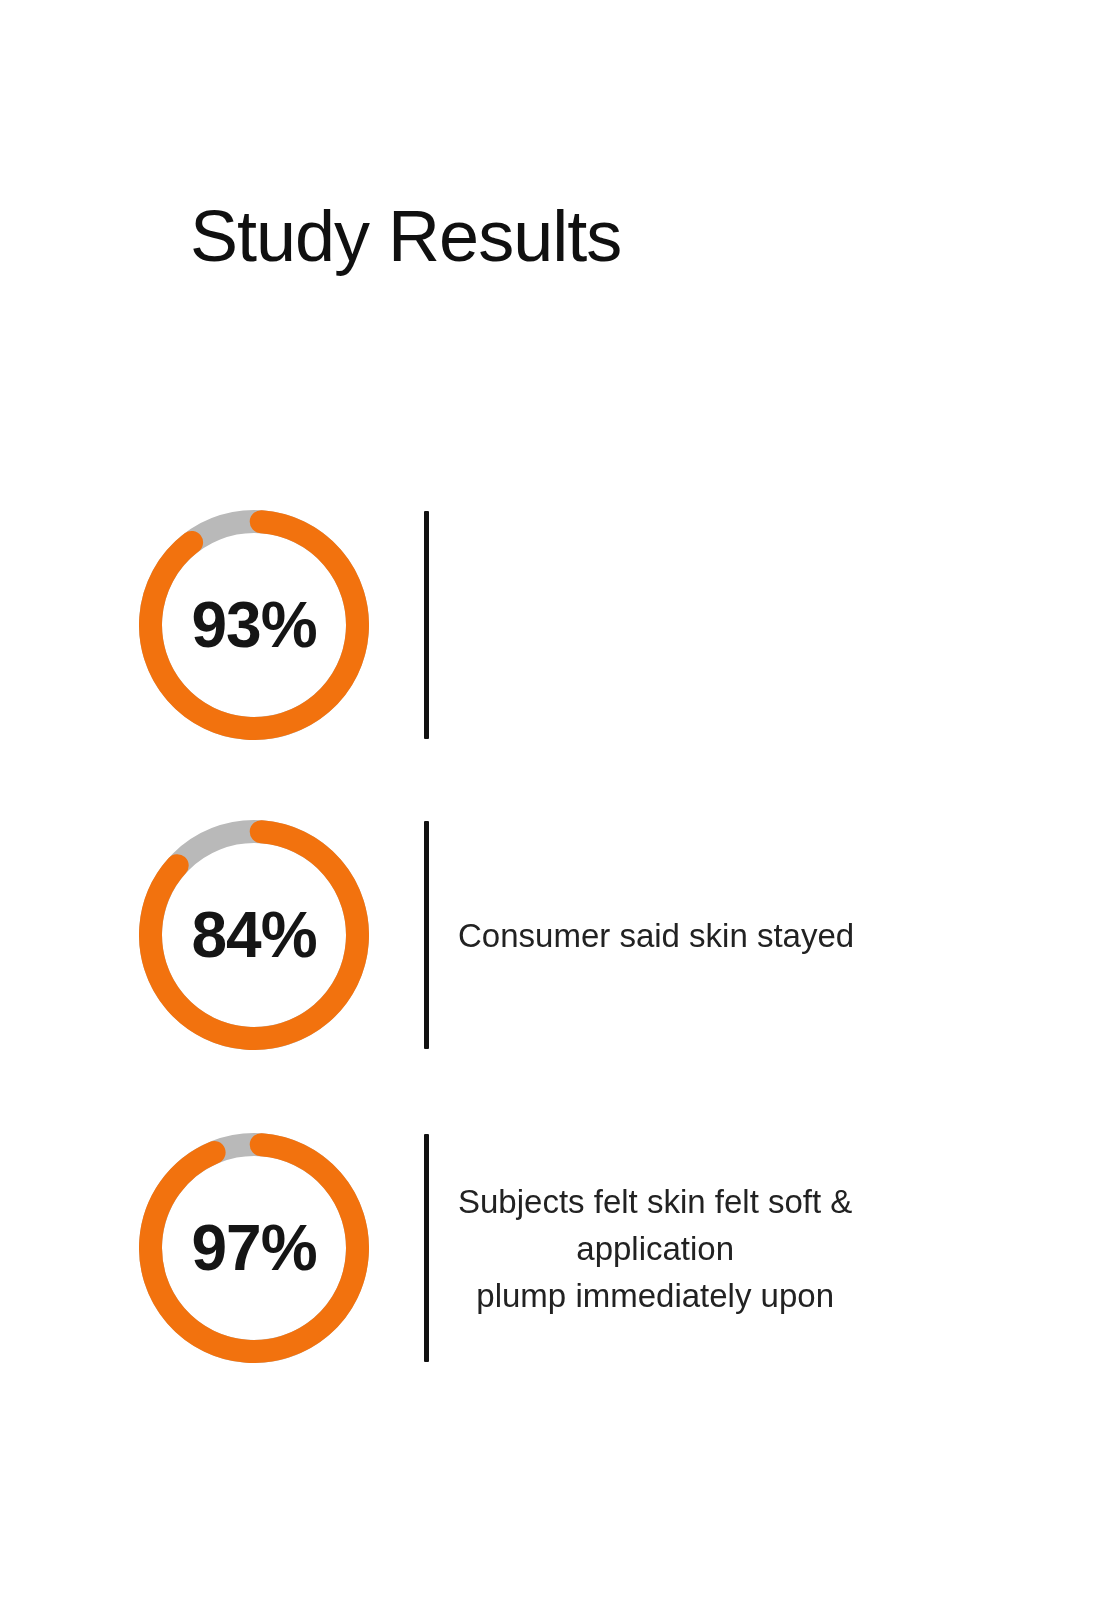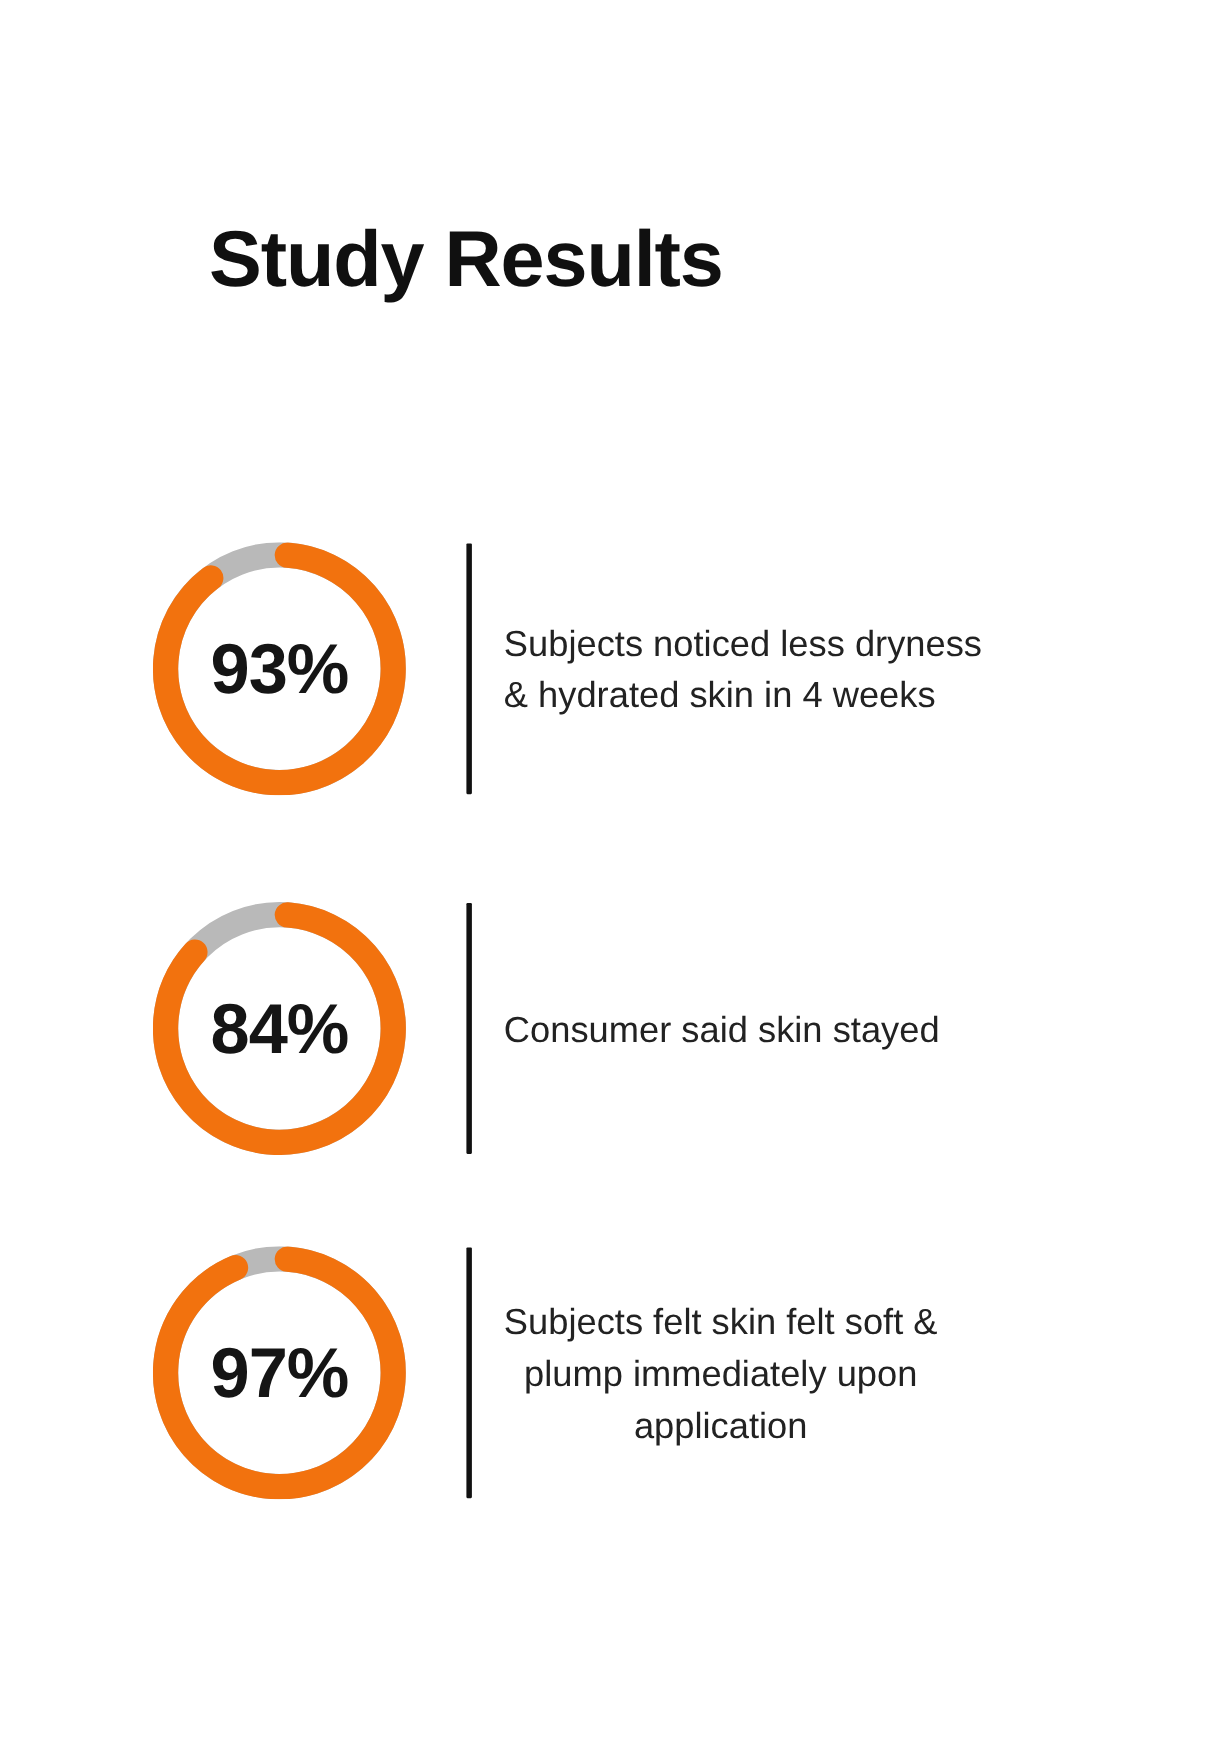--- a/index.html
+++ b/index.html
@@ -9,21 +9,21 @@
     background:var(--page-bg,#fff);
     overflow:hidden;
     font-family:"Liberation Sans","DejaVu Sans",sans-serif;
   }
   .title{position:absolute;left:190px;top:196px;}
   .title-line1{
     font-size:78px;font-weight:400;color:#1b1b1b;
     line-height:80px;letter-spacing:0px;
   }
   .title-line2{
-    font-size:72px;font-weight:700;color:#101010;
+    font-size:72px;font-weight:400;color:#101010;
     line-height:80px;letter-spacing:-1px;
   }
   .row{
     position:absolute;left:139px;
     display:flex;align-items:center;height:230px;
   }
   .ring{position:relative;width:230px;height:230px;flex:0 0 230px;}
   .ring svg{display:block;}
   .ring .track{fill:none;stroke:var(--track,#B9B9B9);stroke-width:23;}
   .ring .arc{fill:none;stroke:var(--accent,#F2720E);stroke-width:23;stroke-linecap:round;}
@@ -42,33 +42,29 @@
   }
 </style>
 </head>
 <body>
 
 <div class="page">
   <header class="title">
     <div class="title-line2">Study Results</div>
   </header>
   <div id="results-list">
-      <div class="row" style="top: 493px;">
+      <div class="row" style="top: 510px;">
         <div class="ring">
           <svg width="230" height="230" viewBox="0 0 230 230">
             <circle class="track" cx="115" cy="115" r="103.5"></circle>
             <circle class="arc" cx="115" cy="115" r="103.5" stroke-dasharray="575.5 650.3" transform="rotate(-86 115 115)"></circle>
           </svg>
           <div class="pct">93%</div>
         </div>
         <div class="divider"></div>
-        <div class="caption">
-          <div class="cap-line">Subjects noticed less dryness</div>
-          <div class="cap-line">&amp; hydrated skin in 4 weeks</div>
-        </div>
       </div>
       <div class="row" style="top: 820px;">
         <div class="ring">
           <svg width="230" height="230" viewBox="0 0 230 230">
             <circle class="track" cx="115" cy="115" r="103.5"></circle>
             <circle class="arc" cx="115" cy="115" r="103.5" stroke-dasharray="556.0 650.3" transform="rotate(-86 115 115)"></circle>
           </svg>
           <div class="pct">84%</div>
         </div>
         <div class="divider"></div>
@@ -80,18 +76,18 @@
         <div class="ring">
           <svg width="230" height="230" viewBox="0 0 230 230">
             <circle class="track" cx="115" cy="115" r="103.5"></circle>
             <circle class="arc" cx="115" cy="115" r="103.5" stroke-dasharray="601.5 650.3" transform="rotate(-86 115 115)"></circle>
           </svg>
           <div class="pct">97%</div>
         </div>
         <div class="divider"></div>
         <div class="caption">
           <div class="cap-line">Subjects felt skin felt soft &amp;</div>
+          <div class="cap-line">application</div>
           <div class="cap-line">plump immediately upon</div>
-          <div class="cap-line">application</div>
         </div>
       </div>
     </div>
 </div>
 
 </body></html>

